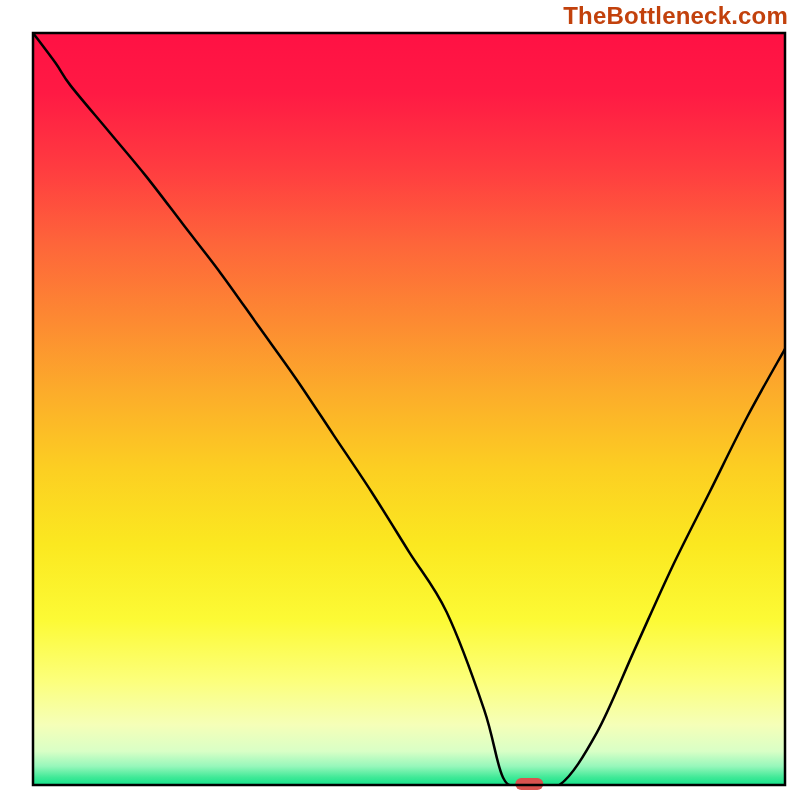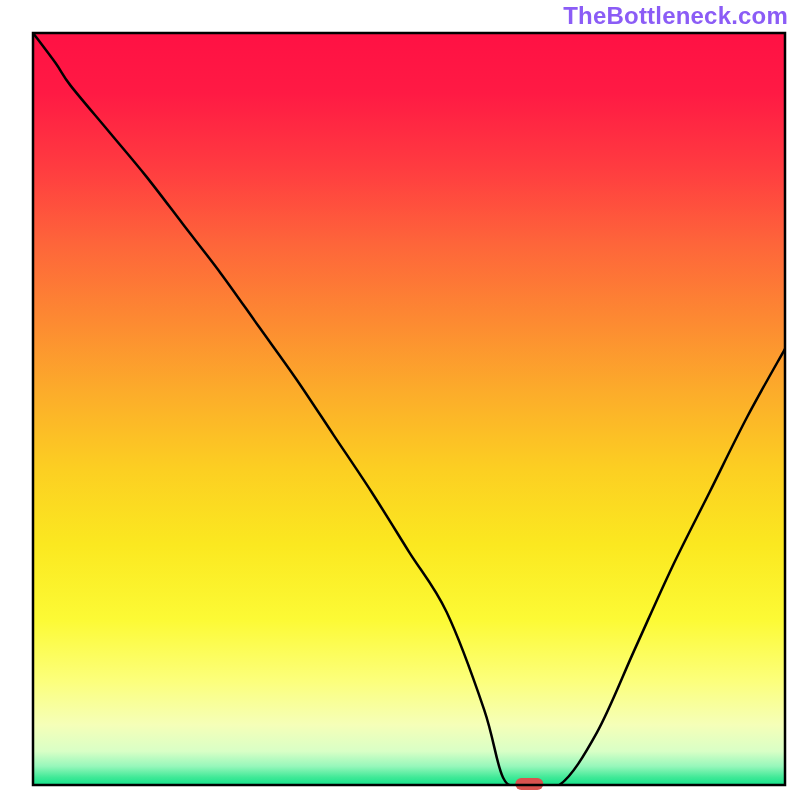--- a/index.html
+++ b/index.html
@@ -15,21 +15,21 @@
     position: relative;
     width: 800px;
     height: 800px;
   }
   .watermark {
     position: absolute;
     top: 2px;
     right: 12px;
     font-size: 24px;
     font-weight: bold;
-    color: #8b5cf6;
+    color: #c2410c;
     letter-spacing: 0.2px;
     z-index: 10;
   }
   svg.chart {
     position: absolute;
     top: 0;
     left: 0;
     width: 800px;
     height: 800px;
   }

